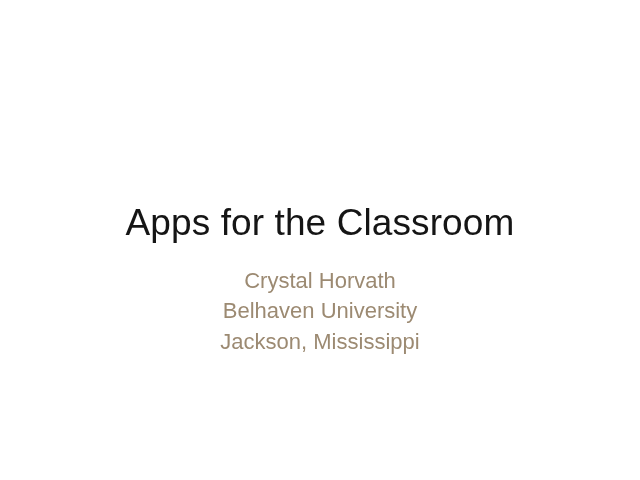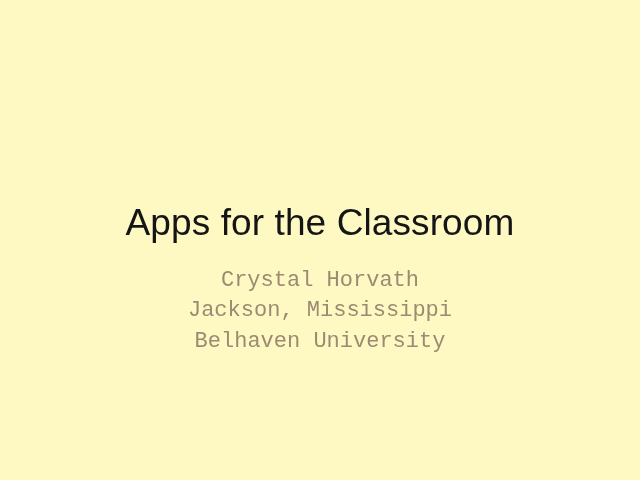--- a/index.html
+++ b/index.html
@@ -10,21 +10,21 @@
     width: 640px;
     height: 480px;
     background: #9cbadd;
     font-family: "Liberation Sans", sans-serif;
     overflow: hidden;
   }
   .slide {
     position: relative;
     width: 640px;
     height: 480px;
-    background: #fef9c3;
+    background: #ffffff;
     box-sizing: border-box;
     display: flex;
     flex-direction: column;
     align-items: center;
   }
   .title {
     position: absolute;
     top: 178px;
     left: 0;
     right: 0;
@@ -38,33 +38,32 @@
   .subtitle {
     position: absolute;
     top: 266px;
     left: 0;
     right: 0;
     text-align: center;
     color: #9c8a72;
     font-size: 22px;
     line-height: 1.38;
     font-weight: normal;
-    font-family: Liberation Mono, monospace;
   }
   .subtitle .line {
     display: block;
     white-space: pre;
   }
 </style>
 </head>
 <body>
 
 <div class="slide">
 
   <h1 class="title">Apps for the Classroom</h1>
 
   <div class="subtitle">
     <span class="line">Crystal Horvath</span>
+    <span class="line">Belhaven University</span>
     <span class="line">Jackson, Mississippi</span>
-    <span class="line">Belhaven University</span>
   </div>
 
 </div>
 
 </body></html>

